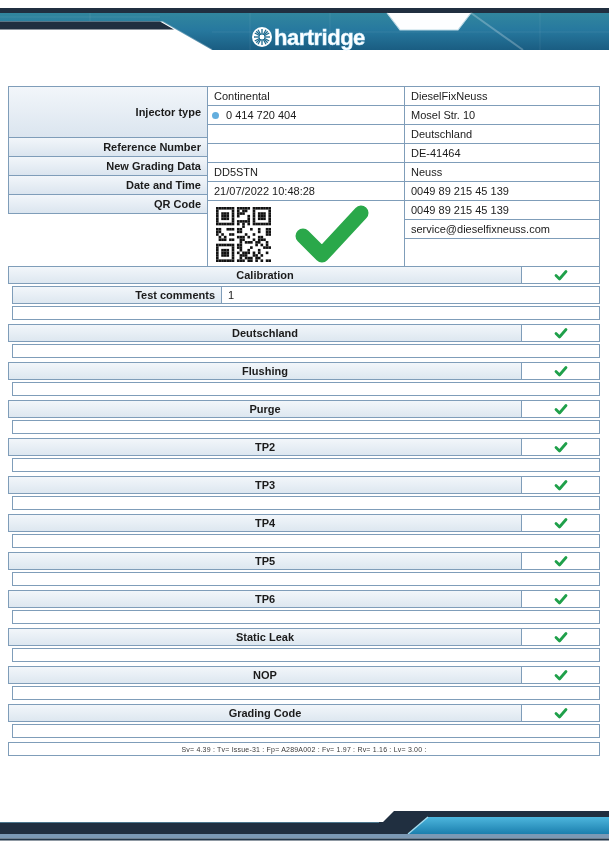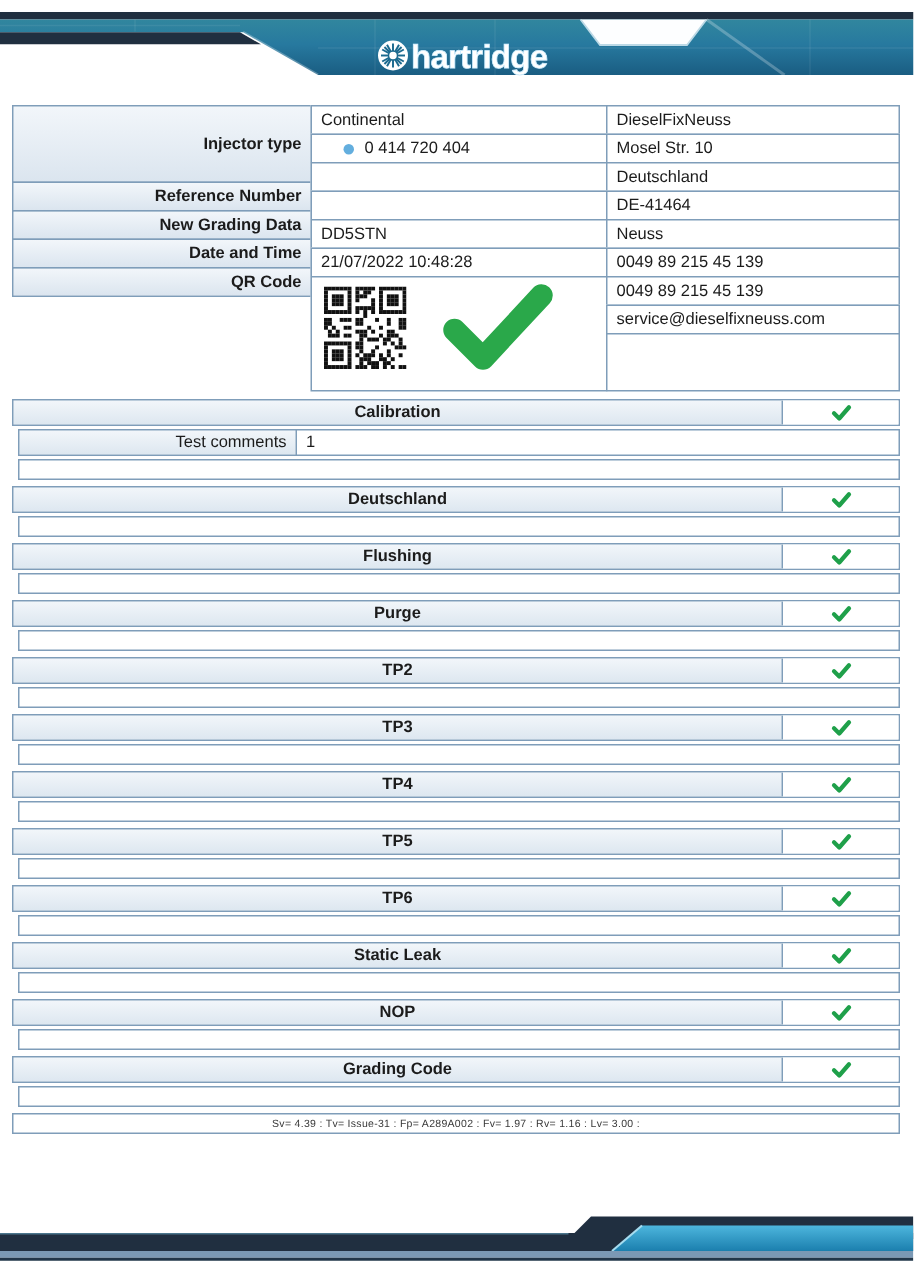--- a/index.html
+++ b/index.html
@@ -14,21 +14,21 @@
   
   .info-table{position:absolute;left:8px;top:70px;width:592px;height:196px;font-size:11px;}
   .col{position:absolute;top:0;display:flex;flex-direction:column;}
   .col-labels{left:0;width:200px;}
   .col-values{left:199px;width:198px;}
   .col-contact{left:396px;width:196px;}
   .cell{
     box-sizing:border-box;border:1px solid #7f9db9;margin-top:-1px;
     height:20px;display:flex;align-items:center;background:#fff;
   }
-  .cell:first-child{margin-top:0;}
+  .cell:first-child{margin-top:16px;}
   .cell.label{
     background:linear-gradient(180deg,#f2f6fa 0%,#dbe5ef 100%);
     font-weight:bold;justify-content:flex-end;padding-right:6px;text-align:right;
   }
   .cell.value{padding-left:6px;}
   .cell.h40{height:52px;}
   .cell.qr-cell{height:77px;align-items:flex-start;position:relative;}
   .cell.contact-empty{height:39px;}
   .bold{font-weight:normal;}
   .part-dot{
@@ -49,23 +49,23 @@
   .check-cell{
     width:77px;flex:0 0 auto;border-left:1px solid #7f9db9;background:#fff;
     display:flex;align-items:center;justify-content:center;
   }
   .section-empty{
     box-sizing:border-box;height:14px;margin-left:4px;
     border:1px solid #7f9db9;background:#fff;
   }
   .tc-row{display:flex;height:18px;margin-left:4px;margin-bottom:2px;}
   .tc-label{
-    box-sizing:border-box;width:186px;border:1px solid #7f9db9;
+    box-sizing:border-box;width:210px;border:1px solid #7f9db9;
     background:linear-gradient(180deg,#f2f6fa 0%,#dde7f0 100%);
-    font-weight:normal;display:flex;align-items:center;justify-content:flex-end;padding-right:6px;
+    font-weight:bold;display:flex;align-items:center;justify-content:flex-end;padding-right:6px;
   }
   .tc-value{
     box-sizing:border-box;flex:1;border:1px solid #7f9db9;border-left:none;
     background:#fff;display:flex;align-items:center;padding-left:6px;
   }
   .version-row{
     box-sizing:border-box;width:592px;height:14px;border:1px solid #7f9db9;
     display:flex;align-items:center;justify-content:center;
     font-size:7px;color:#3a3a3a;letter-spacing:.2px;background:#fff;
   }
@@ -123,21 +123,21 @@
   <div class="col col-labels">
     <div class="cell label h40">Injector type</div>
     <div class="cell label">Reference Number</div>
     <div class="cell label">New Grading Data</div>
     <div class="cell label">Date and Time</div>
     <div class="cell label">QR Code</div>
   </div>
 
   <div class="col col-values">
     <div class="cell value">Continental</div>
-    <div class="cell value" style="padding-left:17px;">
+    <div class="cell value" style="padding-left:0;">
       <span class="part-dot"></span>
       <span>0 414 720 404</span>
     </div>
     <div class="cell value"></div>
     <div class="cell value"></div>
     <div class="cell value bold">DD5STN</div>
     <div class="cell value">21/07/2022 10:48:28</div>
     <div class="cell qr-cell">
       <svg id="qr" class="qr-box" width="55" height="55" viewBox="0 0 55 55">
           <rect x="0" y="0" width="55" height="55" fill="#fff"></rect>

